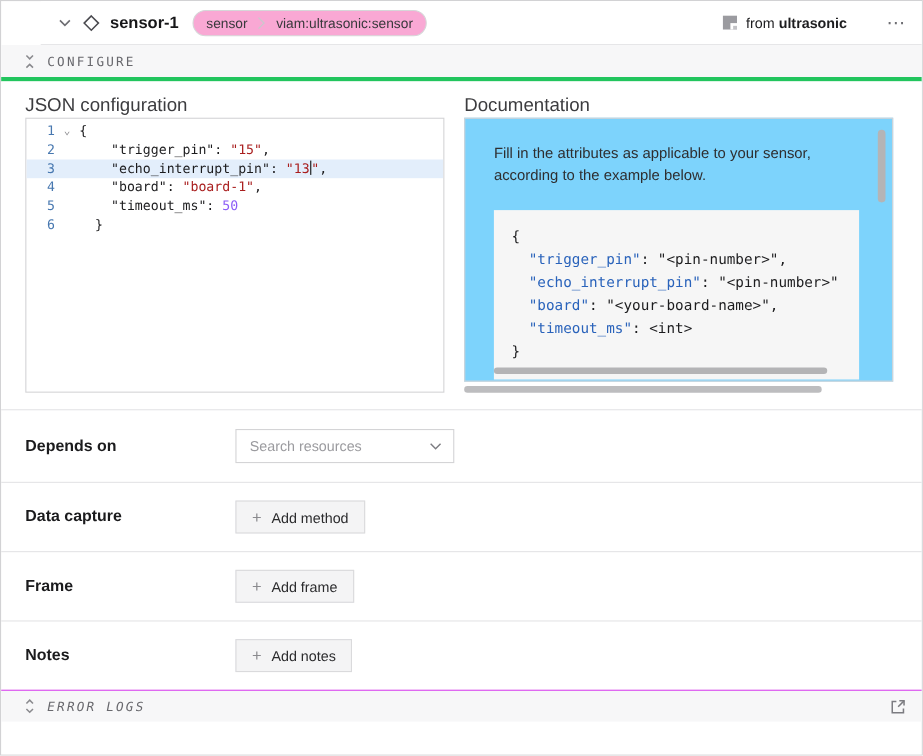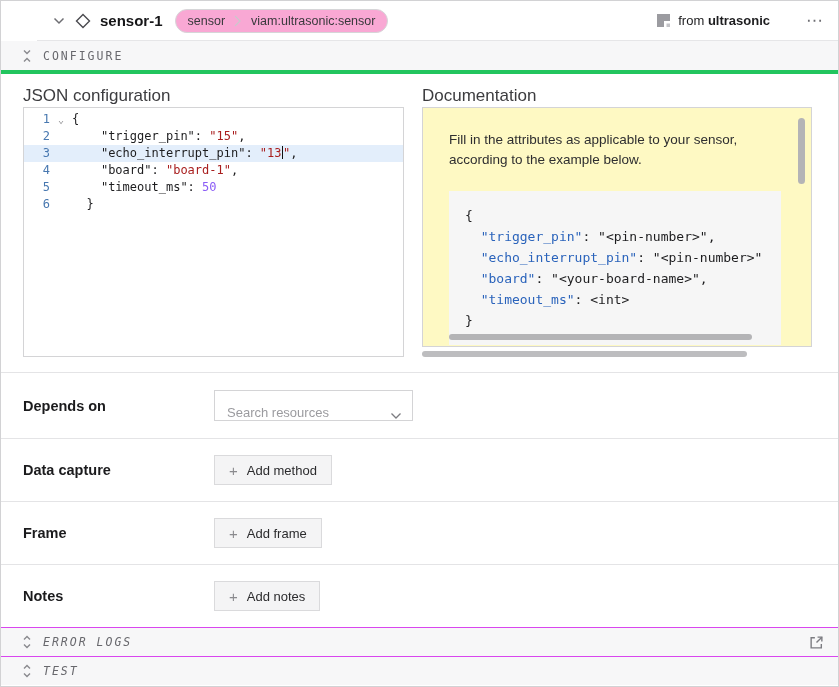--- a/index.html
+++ b/index.html
@@ -40,36 +40,36 @@
   .cm-line.active { background:#e3eefb; }
   .gut { flex:0 0 26px; text-align:right; color:#4878b0; user-select:none; }
   .fold { flex:0 0 22px; text-align:center; color:#8a8a8e; font-size:10px; }
   .code { flex:1; }
   .tk-p, .tk-k { color:#1d1d1f; }
   .tk-s { color:#a91e1e; }
   .tk-n { color:#8b5cf6; }
   .tk-cursor { display:inline-block; width:1.5px; height:13px; background:#111; vertical-align:-2px; }
 
   
-  .docbox { position:relative; border:1px solid #d4d4d6; background:#fef9c3; height:241px; padding:22px 30px 0 26px; overflow:hidden; }
+  .docbox { position:relative; border:1px solid #d4d4d6; background:#7dd3fc; height:241px; padding:22px 30px 0 26px; overflow:hidden; }
   .doc-p { font-size:13.5px; line-height:1.5; color:#2e2e30; max-width:330px; }
   .codeblock { margin-top:20px; background:#f6f6f6; padding:14px 0 14px 16px; font-family:"DejaVu Sans Mono", monospace; font-size:13px; line-height:21px; width:332px; overflow:hidden; }
   .codeblock .cm-line { display:block; }
   .codeblock .tk-k { color:#2a63bb; }
   .codeblock .tk-p { color:#1d1d1f; }
   .vthumb { position:absolute; top:10px; right:6px; width:7px; height:66px; background:#b4b4b6; border-radius:4px; }
   .hthumb-code { width:303px; height:6px; background:#b4b4b6; border-radius:3px; margin:6px 0 0 26px; position:absolute; bottom:6px; left:0; }
   .hthumb-outer { width:325px; height:6px; background:#bdbdbf; border-radius:3px; margin-top:4px; }
 
   
   .row { border-top:1px solid #e4e4e6; display:flex; align-items:center; padding:0 22px; }
   .row-label { width:191px; font-size:14.5px; font-weight:bold; color:#1b1b1d; }
   .row-depends { height:66px; }
   .row-h63 { height:63px; }
-  .select { width:199px; height:31px; border:1px solid #d4d4d6; background:#fff; display:flex; align-items:flex-end; padding:0 10px 0 12px; cursor:pointer; }
+  .select { width:199px; height:31px; border:1px solid #d4d4d6; background:#fff; display:flex; align-items:center; padding:0 10px 0 12px; cursor:pointer; }
   .select .ph { font-size:13px; color:#9b9b9f; flex:1; }
   .select .sc { width:12px; height:8px; }
   .btn { height:30px; display:inline-flex; align-items:center; gap:9px; background:#f4f4f5; border:1px solid #dadadc; padding:0 14px; font-size:13px; color:#2b2b2d; cursor:pointer; }
   .btn .plus { color:#8a8a8e; font-size:15px; line-height:1; }
 
   svg { display:block; }
 </style>
 </head>
 <body>
 
@@ -197,23 +197,14 @@
     <span class="spacer"></span>
     <span class="ext-ic">
       <svg width="15" height="15" viewBox="0 0 14 14">
           <path d="M5.5 2.5 H2 V12 H11.5 V8.5" fill="none" stroke="#7c7c81" stroke-width="1.3"></path>
           <path d="M8 2 H12 V6" fill="none" stroke="#7c7c81" stroke-width="1.3"></path>
           <line x1="12" y1="2" x2="7" y2="7" stroke="#7c7c81" stroke-width="1.3"></line>
         </svg>
     </span>
   </div>
 
-  <div class="bar bar-bottom">
-    <span class="bicon">
-      <svg width="12" height="14" viewBox="0 0 12 14">
-          <polyline points="3,4.5 6,1.5 9,4.5" fill="none" stroke="#8a8a8e" stroke-width="1.4"></polyline>
-          <polyline points="3,9.5 6,12.5 9,9.5" fill="none" stroke="#8a8a8e" stroke-width="1.4"></polyline>
-        </svg>
-    </span>
-    <span>TEST</span>
-  </div>
 
 </div>
 
 </body></html>

